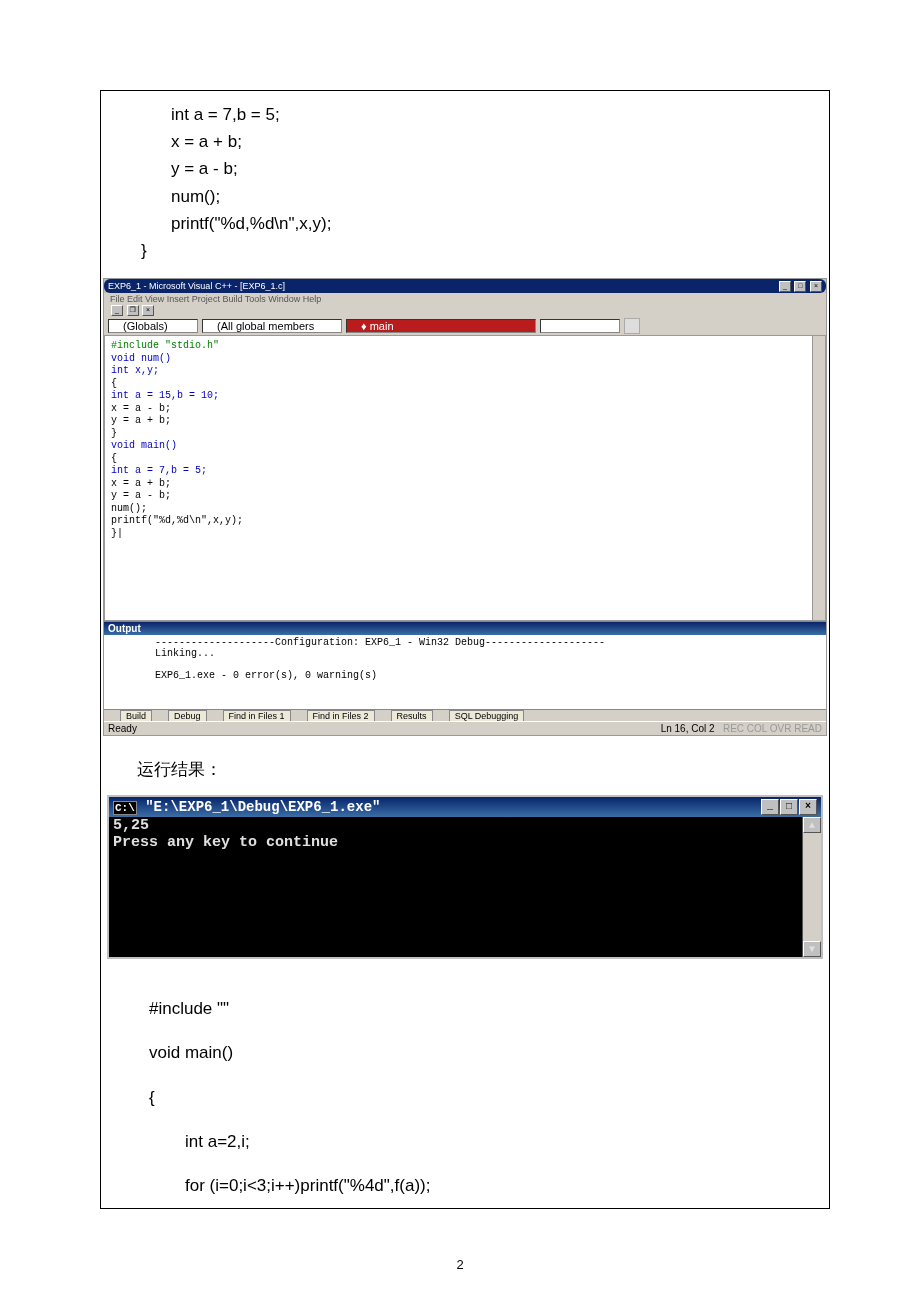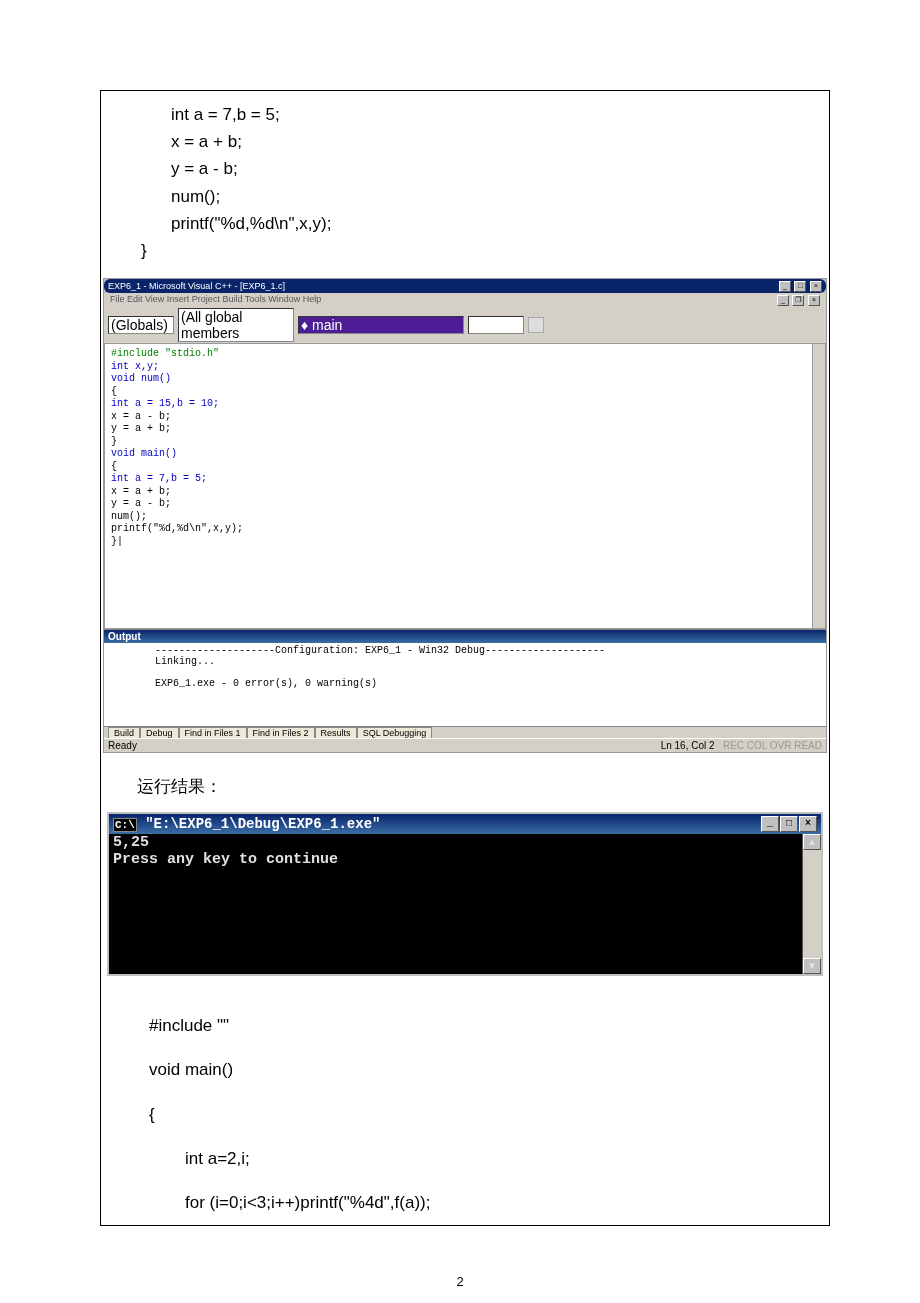--- a/index.html
+++ b/index.html
@@ -50,34 +50,34 @@
     background: #c0c0c0;
     border: 1px solid #fff;
     border-right-color:#555;border-bottom-color:#555;
     margin-left: 1px;
     font-size:7px; line-height:8px; text-align:center; color:#000;
   }
   .ide-menu {
     background: #d4d0c8;
     color: #555;
     padding: 1px 6px;
-    display:flex; justify-content:space-between;
+    display:flex; justify-content:space-between;flex-direction:column;
   }
   .ide-menu .right-btns span{
     display:inline-block;width:10px;height:9px;background:#c0c0c0;
     border:1px solid #fff;border-right-color:#555;border-bottom-color:#555;
     margin-left:1px;font-size:7px;line-height:8px;text-align:center;color:#000;
   }
   .ide-toolbar {
     background:#d4d0c8;
     padding:1px 4px;
     display:flex;gap:4px;align-items:center;
   }
   .ide-toolbar .combo{
-    background:#fff;border:1px inset #888;font-size:14px;padding:0 2px;
+    background:#fff;border:1px inset #888;font-size:11px;padding:0 14px;
   }
   .ide-toolbar .combo.small{width:50px}
   .ide-toolbar .icon{width:14px;height:14px;background:#ddd;border:1px solid #aaa}
   .ide-editor {
     background:#fff;
     border:1px solid #999;
     padding:4px 6px 80px 6px;
     font-family:"Courier New",monospace;
     font-size:10px;
     line-height:1.25;
@@ -95,22 +95,22 @@
   }
   .output-title{
     background:linear-gradient(#0a246a,#3a6ea5);
     color:#fff;font-weight:bold;font-size:10px;padding:1px 4px;
   }
   .output-body{
     font-family:"Courier New",monospace;font-size:10px;padding:2px 4px 12px;
     position:relative;min-height:60px;margin-left:47px;
   }
   .output-tabs{
-    background:#d4d0c8;font-size:9px;padding:0 4px;border-top:1px solid #888;
-    display:flex;gap:0;margin-top:9px;
+    background:#d4d0c8;font-size:9px;padding:0 16px;border-top:1px solid #888;
+    display:flex;gap:16px;
   }
   .output-tabs span{border:1px solid #888;border-bottom:none;padding:0 5px;background:#ece9d8}
   .statusbar{
     background:#d4d0c8;font-size:10px;padding:1px 4px;display:flex;justify-content:space-between;
     border-top:1px solid #fff;
   }
   .statusbar .dim{color:#999}
   .section-label{
     padding: 18px 0 10px 36px;
     font-size:17px;
@@ -186,28 +186,28 @@
         <span>File  Edit  View  Insert  Project  Build  Tools  Window  Help</span>
         <span class="right-btns">
           <span>_</span>
           <span>❐</span>
           <span>×</span>
         </span>
       </div>
       <div class="ide-toolbar">
         <span class="combo" style="width:60px">(Globals)</span>
         <span class="combo" style="width:110px">(All global members</span>
-        <span class="combo" style="width:160px;background:#4c1d95;color:#fff">♦ <span>main</span></span>
+        <span class="combo" style="width:160px;background:#b91c1c;color:#fff">♦ <span>main</span></span>
         <span class="combo small">&nbsp;</span>
         <span class="icon"></span>
       </div>
       <div class="ide-editor">
         <div class="green">#include "stdio.h"</div>
+        <div class="blue">void num()</div>
         <div class="blue">int x,y;</div>
-        <div class="blue">void num()</div>
         <div>{</div>
         <div class="blue">    int a = 15,b = 10;</div>
         <div>    x = a - b;</div>
         <div>    y = a + b;</div>
         <div>}</div>
         <div class="blue">void main()</div>
         <div>{</div>
         <div class="blue">    int a = 7,b = 5;</div>
         <div>    x = a + b;</div>
         <div>    y = a - b;</div>

